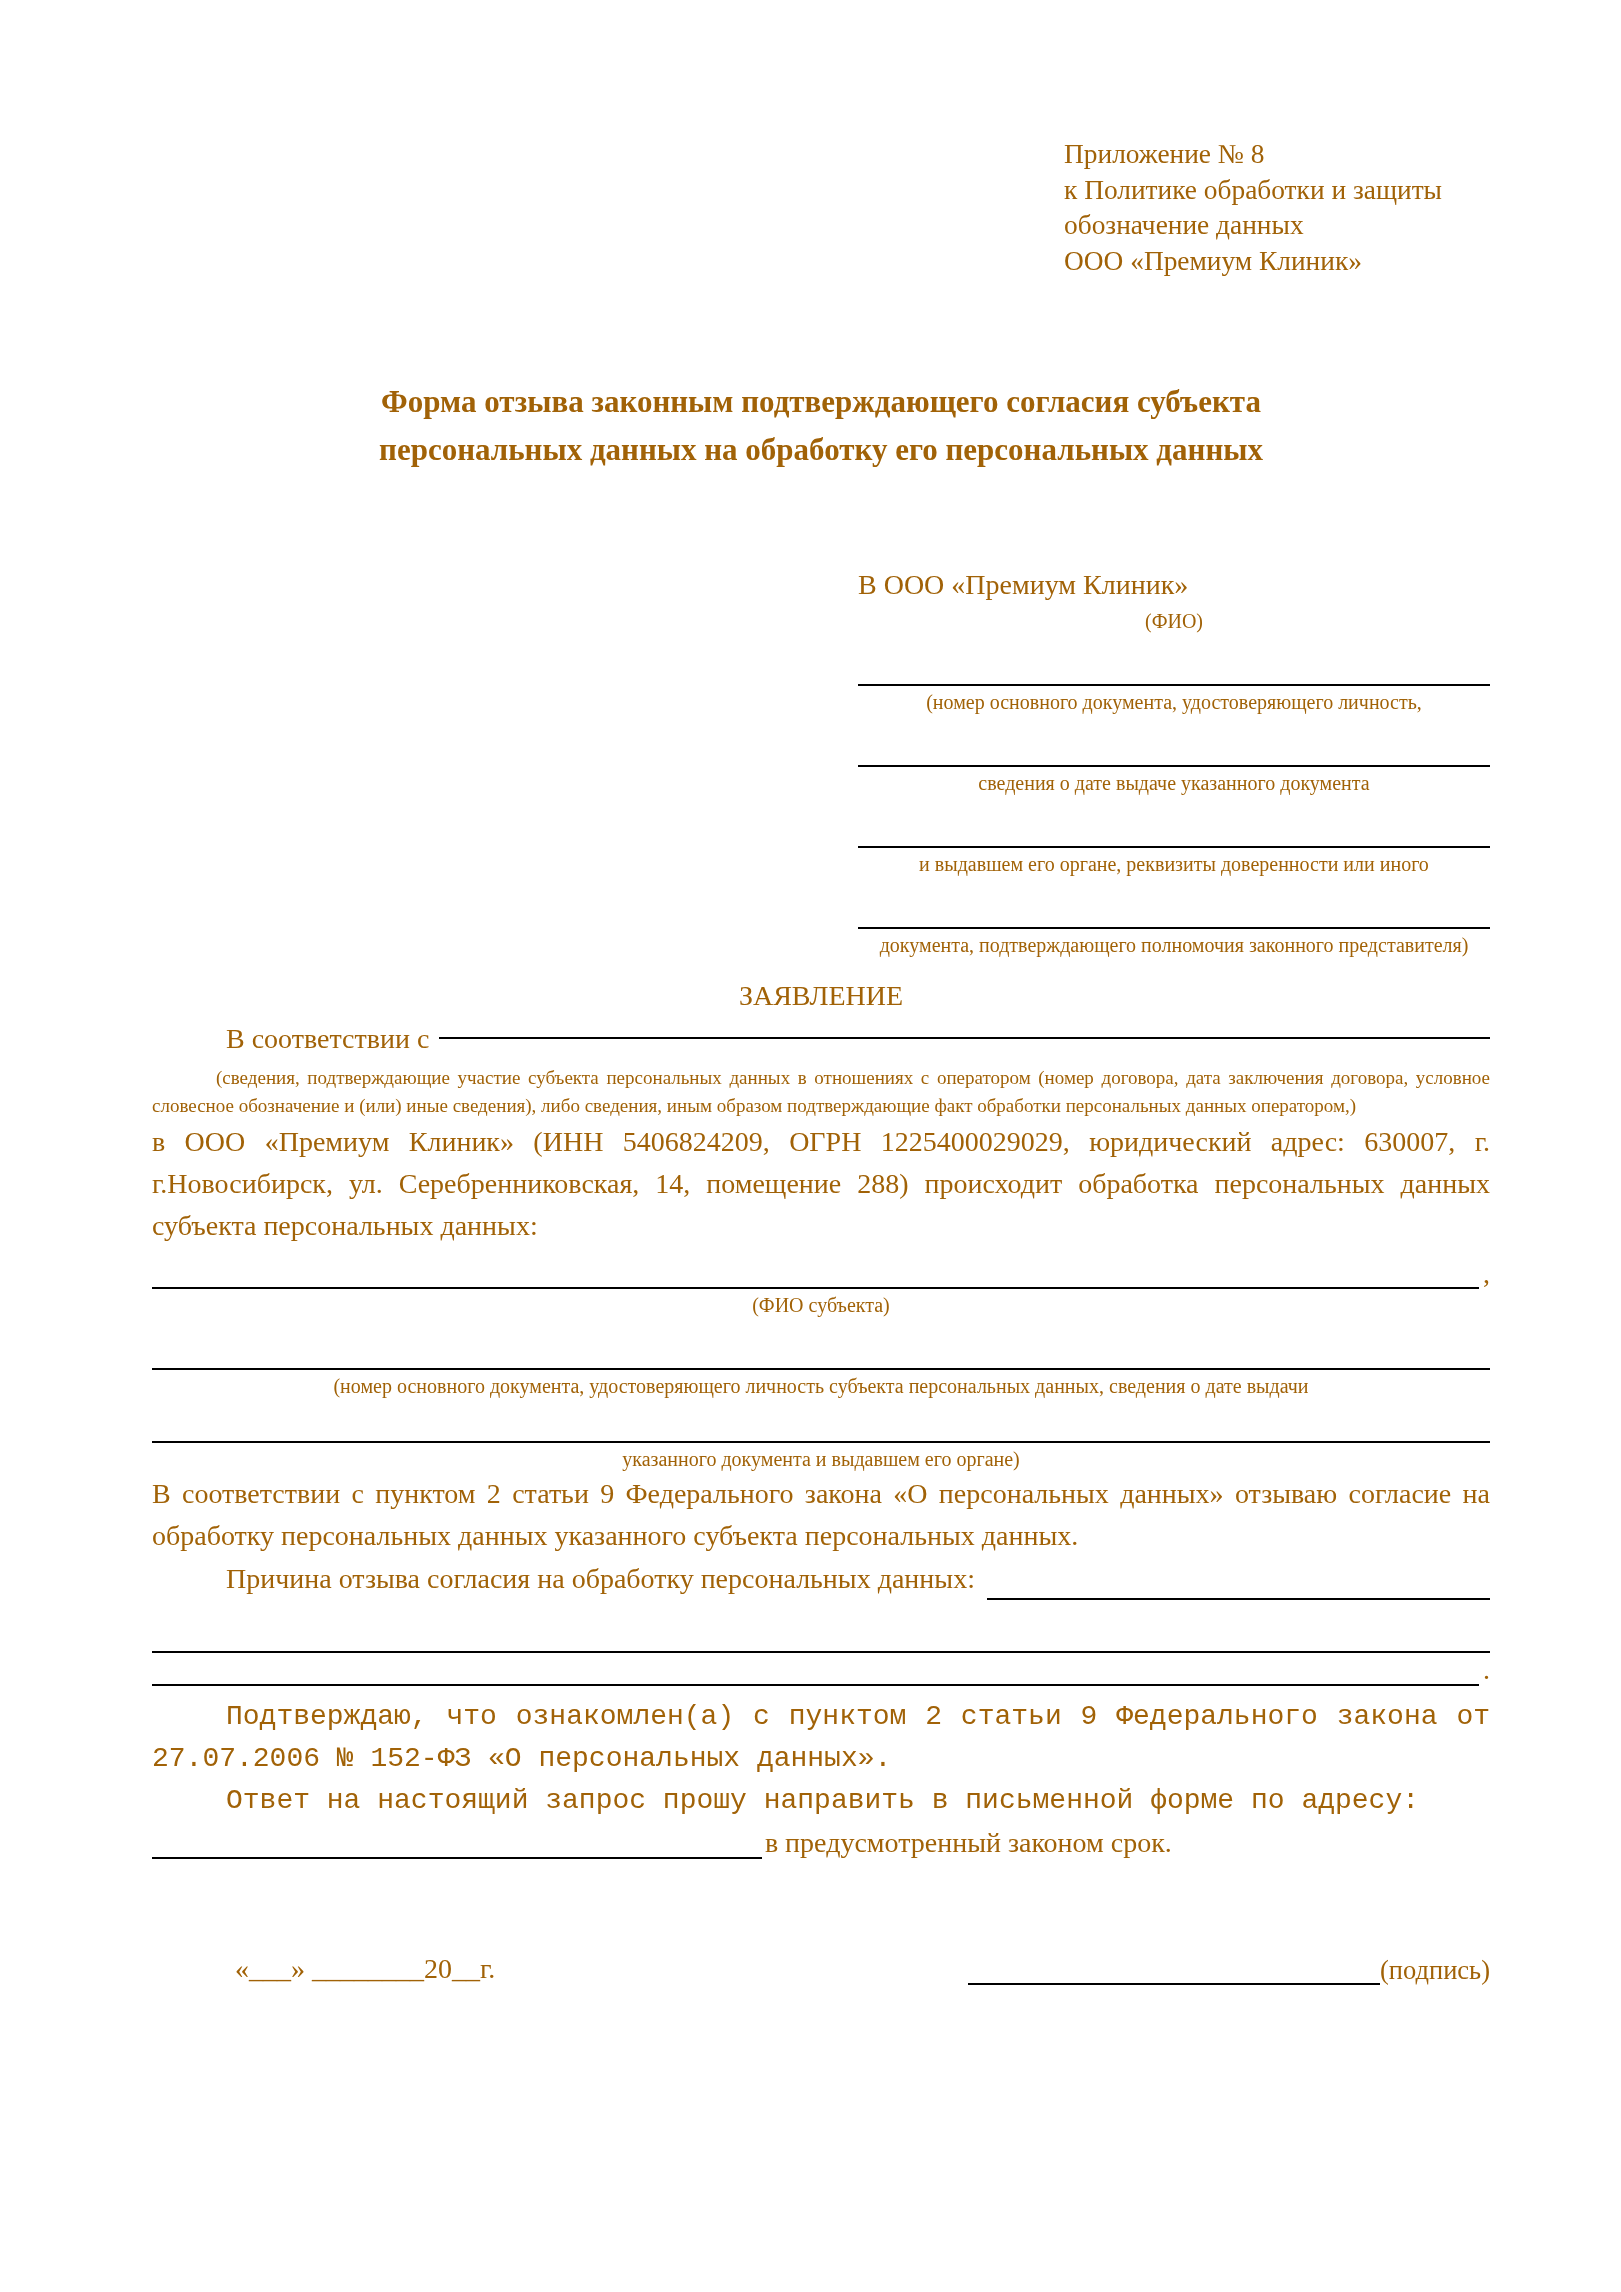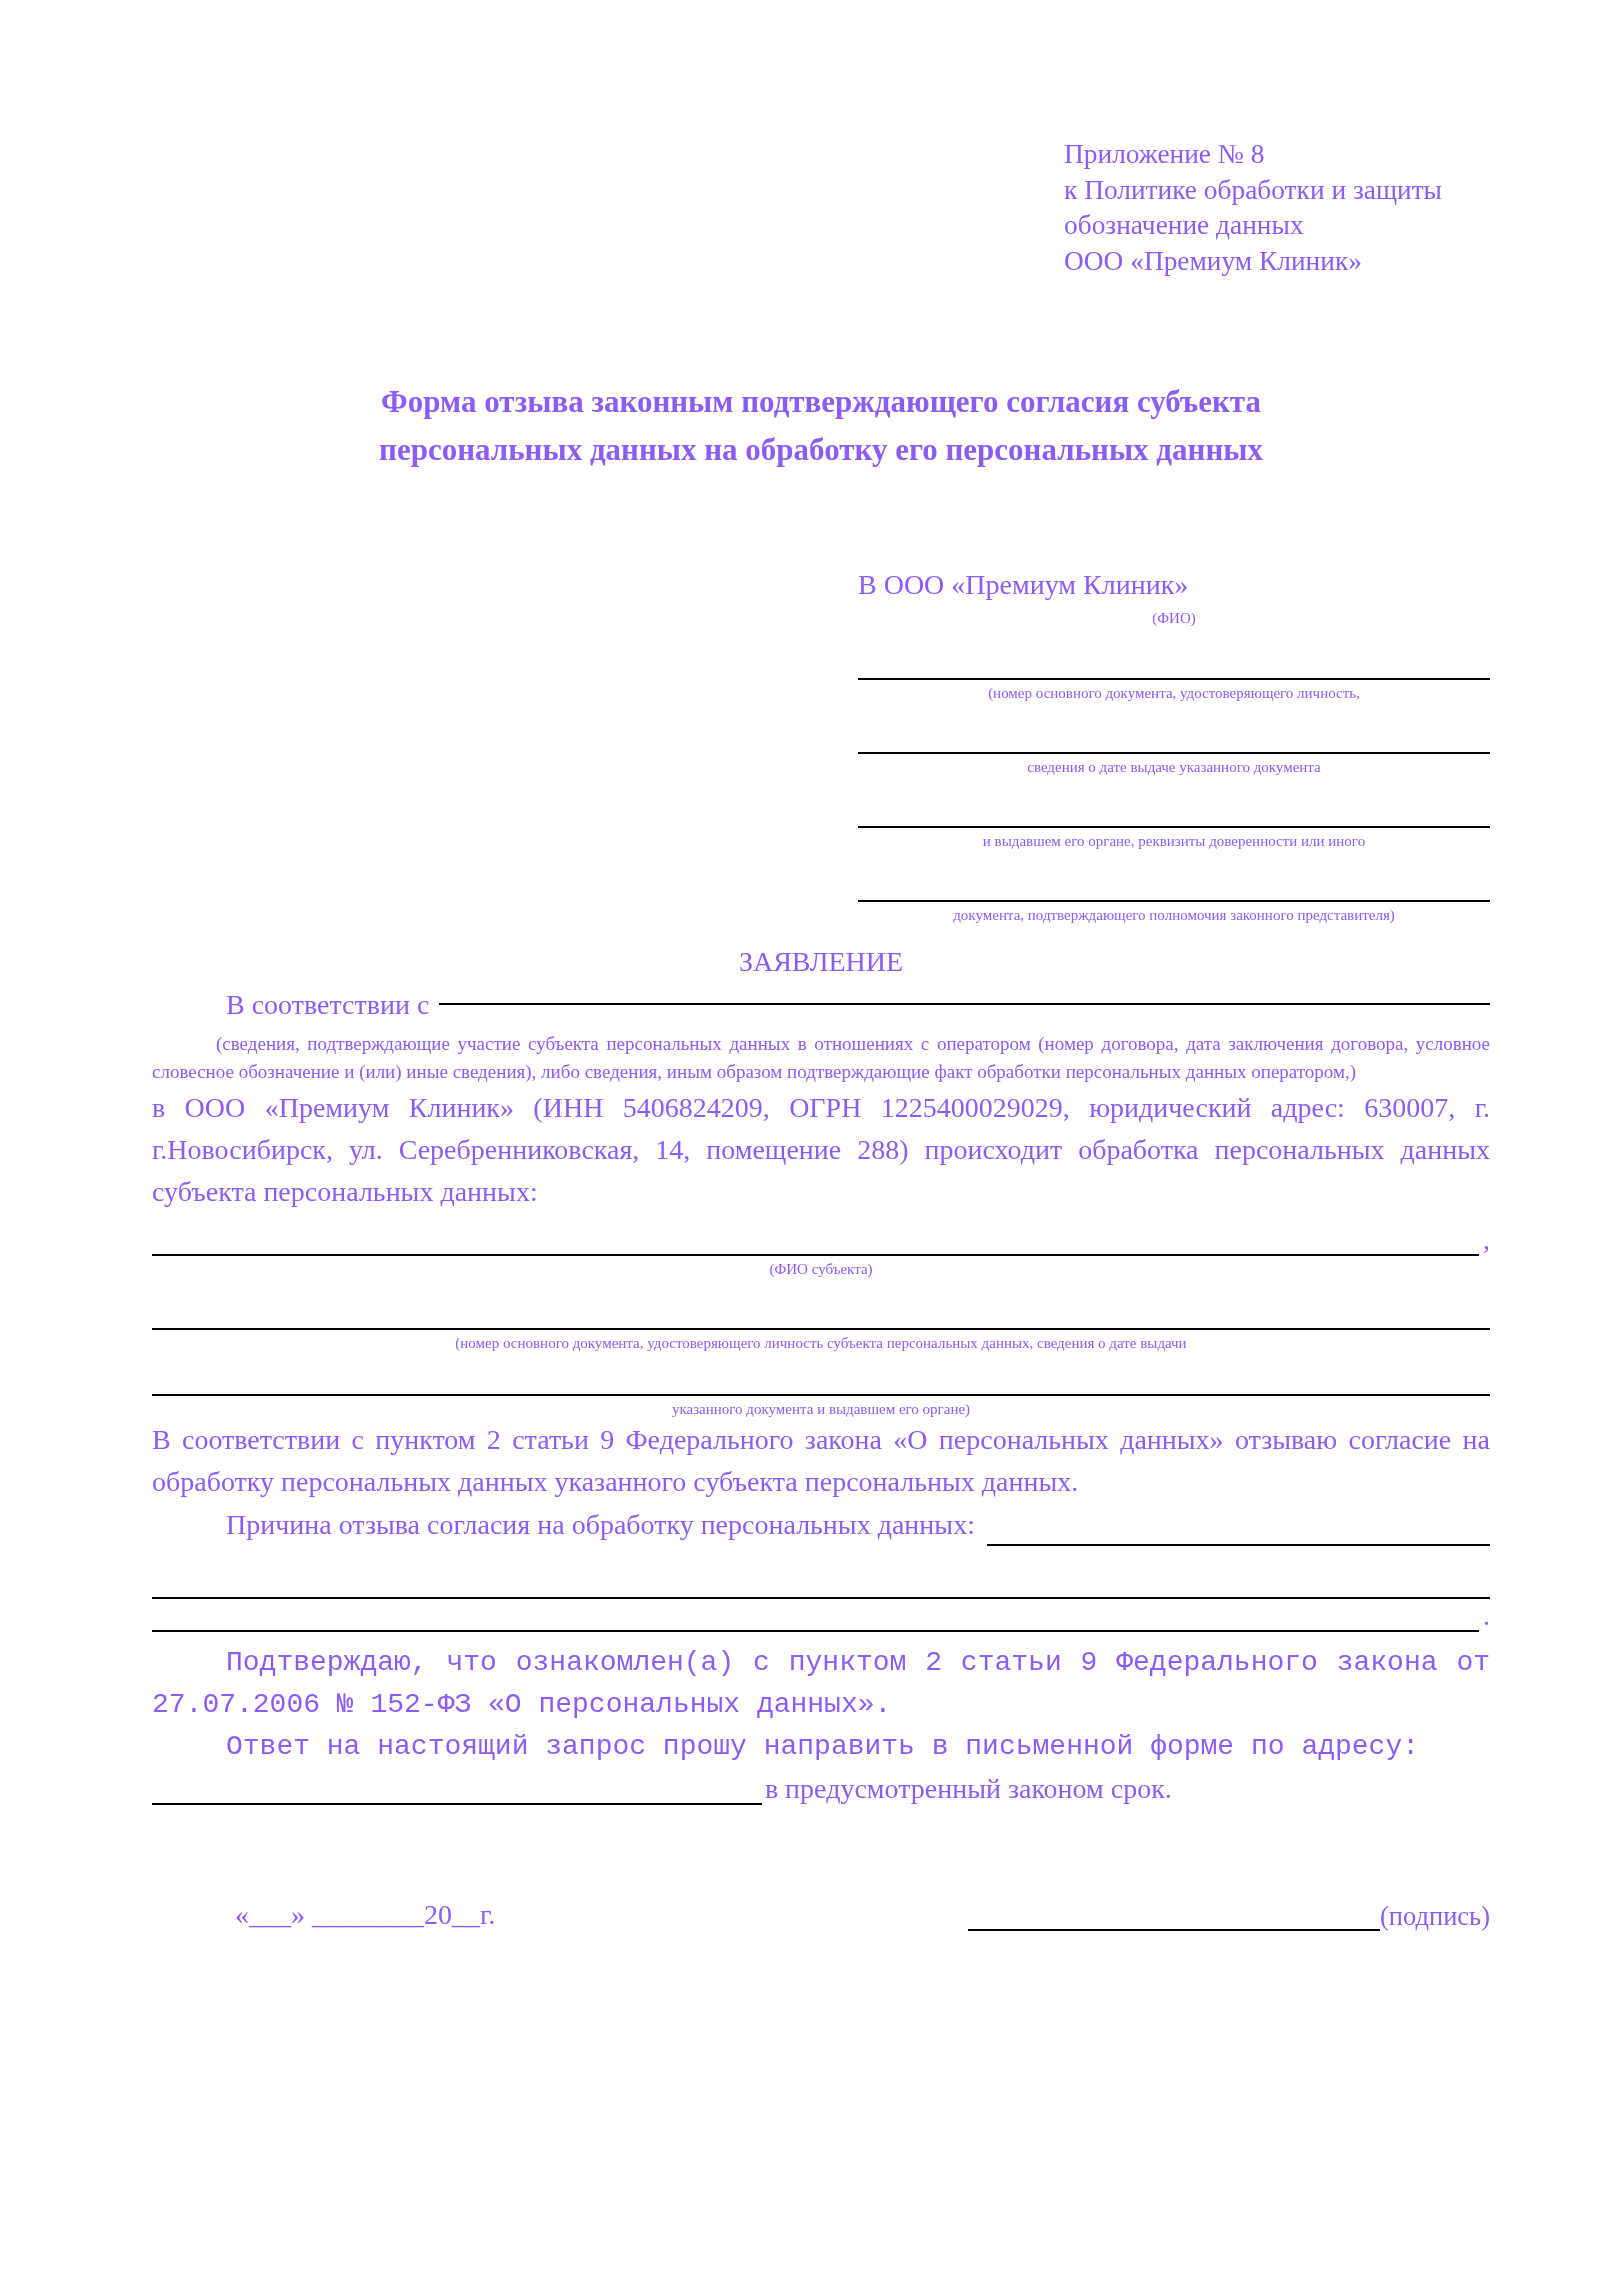--- a/index.html
+++ b/index.html
@@ -2,35 +2,35 @@
 <html lang="ru"><head>
 <meta charset="utf-8">
 <style>
   html,body { margin:0; padding:0; background:#ffffff; }
   .page {
     position:relative;
     width:1621px; height:2293px;
     box-sizing:border-box;
     margin:0 auto;
     background:#ffffff;
-    color:#8b5cf6;
+    color:#a16207;
     font-family:"Liberation Serif","DejaVu Serif",serif;
     font-size:28px;
     padding:137px 131px 0 152px;
     overflow:hidden;
   }
   .appendix { margin-left:912px; font-size:27.4px; line-height:1.3; }
   .title { margin-top:98px; text-align:center; font-weight:700; font-size:31px; line-height:1.55; }
   .addressee { margin-left:706px; margin-top:90px; }
   .addressee .to { line-height:1.5; }
   .from-row { display:flex; height:43px; }
   .from-row .label { white-space:nowrap; padding-right:9.8px; line-height:43px; }
   .fill { border-bottom:2px solid #000; }
   .from-row .fill { flex:1; }
-  .small-caption { font-size:15px; text-align:center; line-height:1.35; padding-top:2.9px; }
+  .small-caption { font-size:20px; text-align:center; line-height:1.35; padding-top:2.9px; }
   .blank-row { height:49px; border-bottom:2px solid #000; }
   .statement-heading { text-align:center; margin-top:15.7px; line-height:1.5; }
   .basis-row { display:flex;align-items:center; }
   .basis-row .label { margin-left:74px; padding-right:9.8px; white-space:nowrap; line-height:43px; }
   .basis-row .fill { flex:1; }
   .note { font-size:19px; line-height:1.5; text-align:justify; text-indent:64px; margin-top:3.9px; }
   .para { text-align:justify; line-height:1.5; }
   .para.indent { text-indent:74px;font-family:Liberation Mono, monospace; }
   .subject-line-row { display:flex; align-items:flex-end; margin-top:9.8px; }
   .subject-line-row .fill { flex:1; height:31px; }

